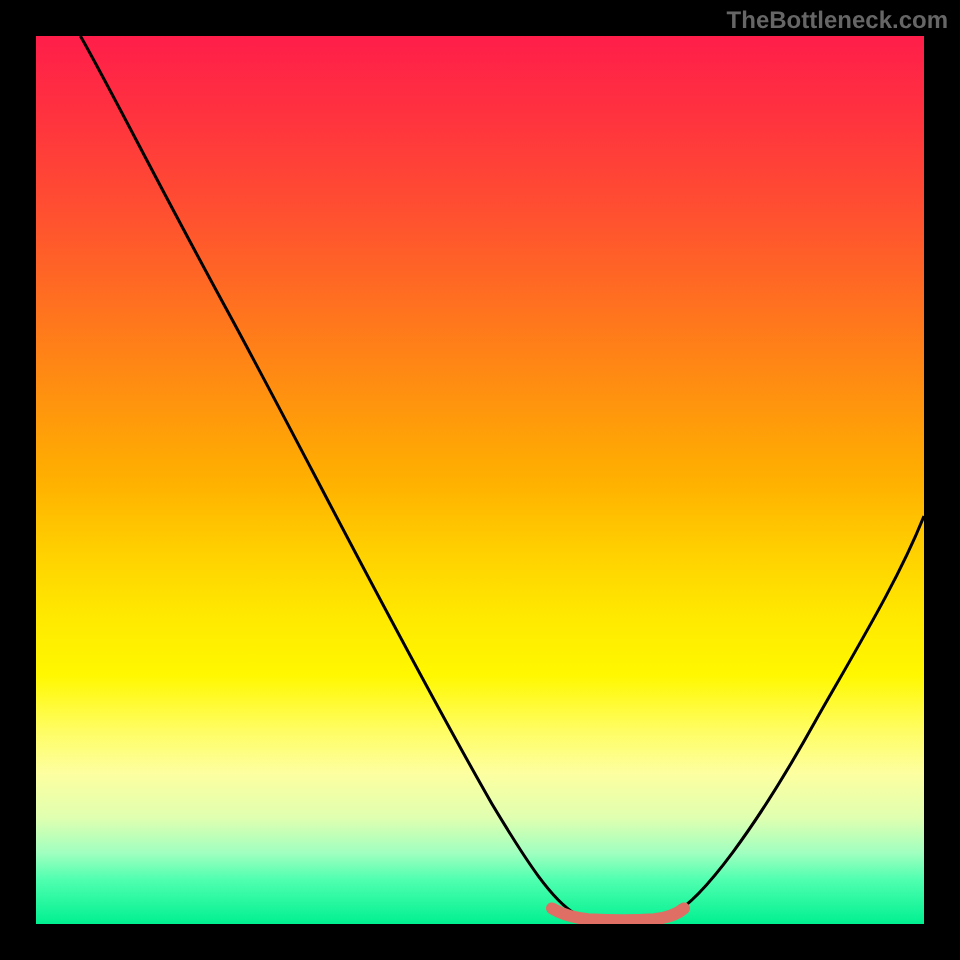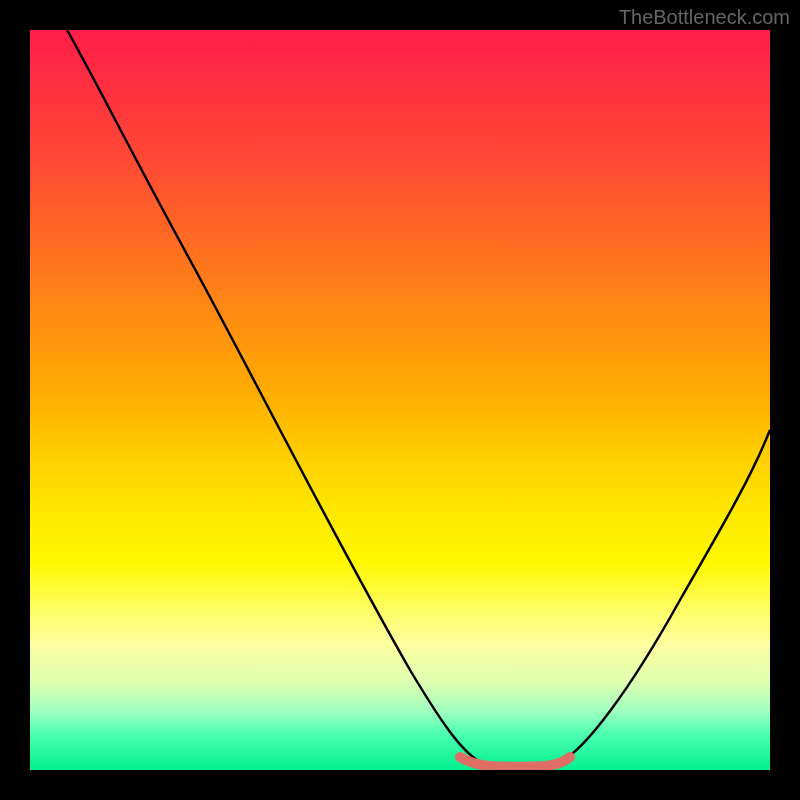--- a/index.html
+++ b/index.html
@@ -10,21 +10,21 @@
     background: #000000;
     font-family: Arial, sans-serif;
     position: relative;
   }
   .watermark {
     position: absolute;
     top: 6px;
     right: 10px;
     color: #666666;
     font-size: 20px;
-    font-weight: normal;
+    font-weight: bold;
     z-index: 10;
   }
   .plot-area {
     position: absolute;
     left: 30px;
     top: 30px;
     width: 740px;
     height: 740px;
     background: linear-gradient(to bottom,
       #ff1e4a 0%,

